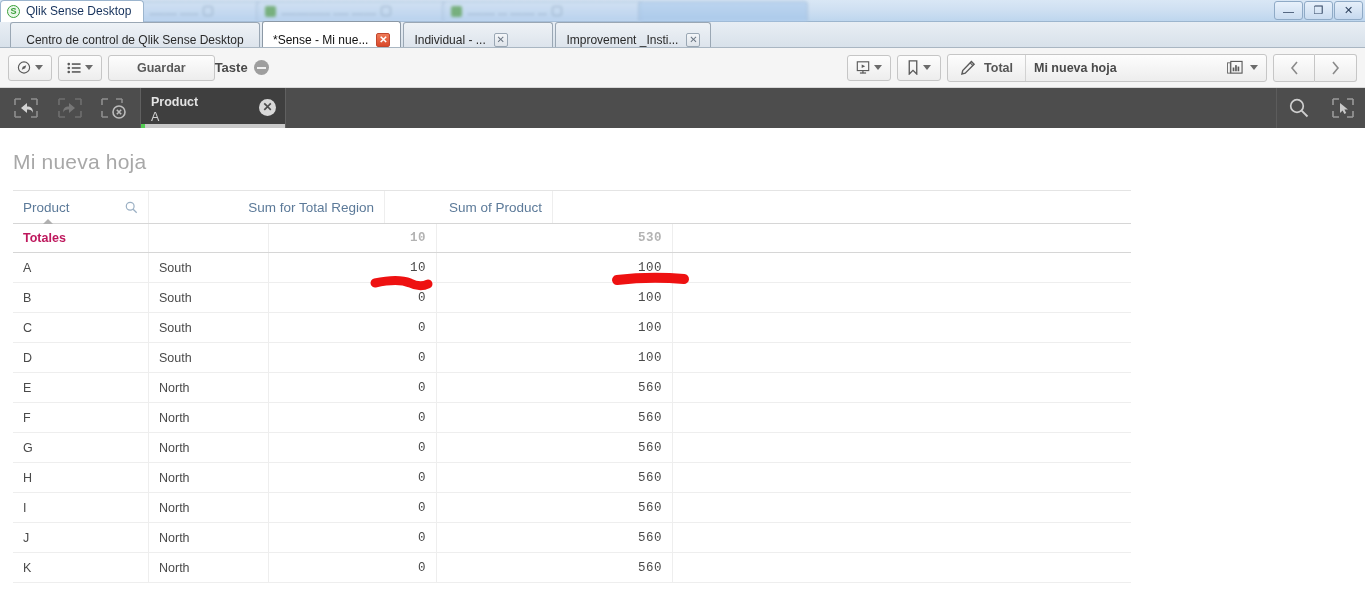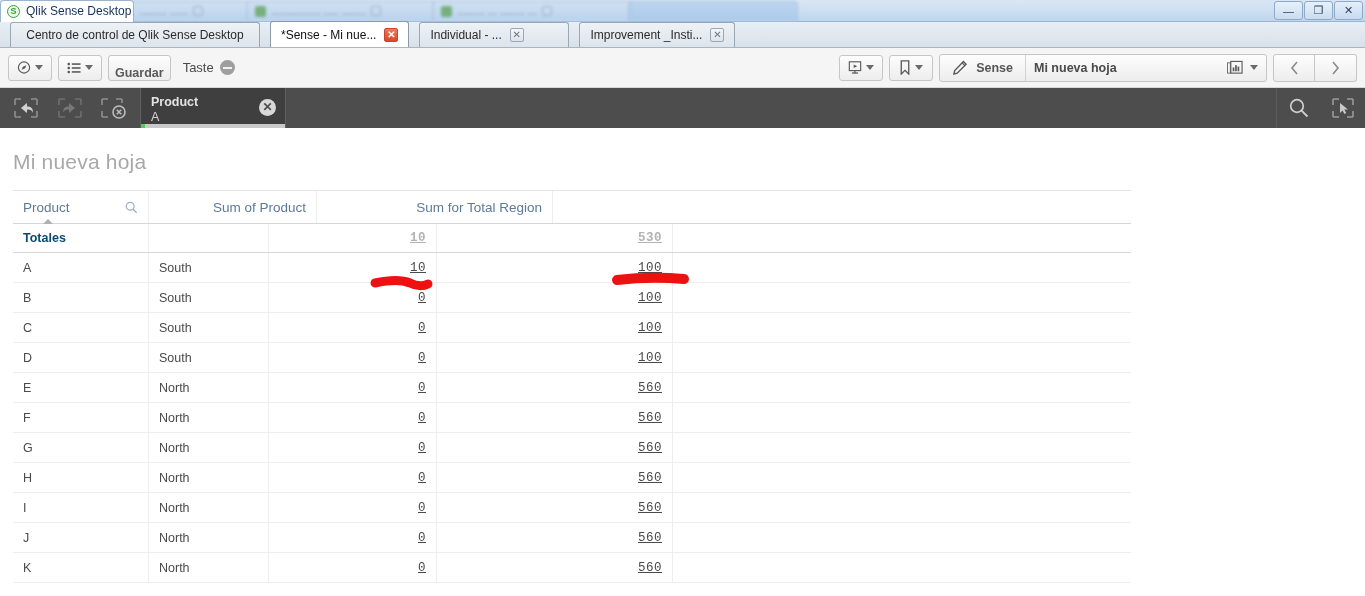--- a/index.html
+++ b/index.html
@@ -13,21 +13,21 @@
   
   .win-titlebar{
     position:relative;
     height:22px;
     background:linear-gradient(to bottom,#d9e7f5 0%, #cfe0f2 45%, #bed6ee 100%);
     border-bottom:1px solid #9cb5ce;
     display:flex; align-items:center;
   }
   .win-tab-active{
     display:flex; align-items:center; gap:6px;
-    height:22px; padding:0 2px 0 6px;
+    height:22px; padding:0 12px 0 6px;
     background:#ffffff;
     border:1px solid #9cb5ce; border-bottom:none;
     border-top-left-radius:4px; border-top-right-radius:4px;
     font-size:12px; color:#15315b; white-space:nowrap;
     position:relative; z-index:3;
   }
   .qlik-logo{
     width:13px;height:13px;border-radius:50%;
     border:1.4px solid #3aa03a;background:#eaf7ea;
     display:inline-block; position:relative; flex:none;
@@ -61,27 +61,27 @@
   
   .tabrow{
     height:26px;
     background:linear-gradient(to bottom,#e8eef4,#d8e1ea);
     border-bottom:1px solid #a9b6c2;
     display:flex; align-items:flex-end; padding-left:10px;
     position:relative;
   }
   .tab{
     height:25px; min-width:80px;
-    display:flex; align-items:center; gap:8px;
+    display:flex; align-items:flex-end; gap:8px;
     padding:0 10px;
     font-size:12px; color:#2a2a2a;
     border:1px solid #9aa7b4; border-bottom:none;
     border-top-left-radius:3px;border-top-right-radius:3px;
     background:linear-gradient(to bottom,#eef2f6,#dde4ec);
-    margin-right:10px; white-space:nowrap;
+    margin-right:2px; white-space:nowrap;
   }
   .tab.sel{
     background:#ffffff;
     border-color:#8c99a6;
     height:26px;
     color:#111;
   }
   .tab .x{
     width:14px;height:14px;flex:none;
     border:1px solid #9aa7b4; border-radius:2px;
@@ -104,24 +104,24 @@
   }
   .btn{
     height:26px;
     display:flex;align-items:center;gap:5px;
     padding:0 8px;
     border:1px solid #c6c6c6; border-radius:3px;
     background:linear-gradient(to bottom,#fdfdfd,#ededed);
     font-size:12.5px; font-weight:bold; color:#595959;
     white-space:nowrap;
   }
-  .btn.plain{ font-weight:bold; padding:0 6px;align-items:flex-end; }
+  .btn.plain{ font-weight:bold; padding:0 28px; }
   .ico-btn{ width:44px; justify-content:center; gap:4px; margin-right:6px; }
   .caret{ width:0;height:0;border-left:4px solid transparent;border-right:4px solid transparent;border-top:5px solid #6b6b6b; }
-  .app-name{ margin-left:12px; font-size:13px; font-weight:normal; color:#4a4a4a; display:flex;align-items:center;gap:6px;}
+  .app-name{ font-size:13px; font-weight:bold; color:#4a4a4a; display:flex;align-items:center;gap:6px;}
   .app-badge{
     width:15px;height:15px;border-radius:50%;background:#9e9e9e; position:relative;
   }
   .app-badge:after{
     content:""; position:absolute; left:3px; right:3px; top:6.5px; height:2px; background:#f0f0f0;
   }
   .tb-right{ position:absolute; right:8px; display:flex; align-items:center; }
   .edit-group{
     display:flex; align-items:center; height:28px;
     border:1px solid #c6c6c6; border-radius:3px;
@@ -202,22 +202,22 @@
   .tc.c5{ width:458px; border-right:none; }
   .thead .tc.c3, .thead .tc.c4{ justify-content:flex-end; }
   .thead .tc.c1, .thead .tc.c2{ justify-content:space-between; }
   .srch{ color:#9bb0c4; font-size:12px; }
   .sortcaret{
     position:absolute; left:30px; bottom:-1px;
     width:0;height:0;border-left:5px solid transparent;border-right:5px solid transparent;
     border-bottom:5px solid #b0b0b0;
   }
   .totrow{ background:#fff; border-bottom:1px solid #d6d6d6; }
-  .totrow .tc{ color:#0c4a6e; font-weight:bold; height:28px;}
-  .num{ font-family:"Liberation Mono", monospace; letter-spacing:.5px;text-decoration:underline; }
+  .totrow .tc{ color:#be185d; font-weight:bold; height:28px;}
+  .num{ font-family:"Liberation Mono", monospace; letter-spacing:.5px; }
   .totrow .num{ color:#b3b3b3; }
   .body-row .tc{ height:29px; color:#4a4a4a; }
 
   
   .annot{ position:absolute; pointer-events:none; }
 </style>
 </head>
 <body>
 
 <div class="win-titlebar">
@@ -320,21 +320,21 @@
       </svg>
       <span class="caret"></span>
     </div>
 
     <div class="edit-group">
       <div class="edit-btn">
         <svg width="16" height="16" viewBox="0 0 16 16">
           <path d="M11.4 1.6 L14.1 4.3 L5.2 13.2 L1.9 14 L2.7 10.6 Z" fill="none" stroke="#5a5a5a" stroke-width="1.4"></path>
           <path d="M10.2 2.9 L12.9 5.6" stroke="#5a5a5a" stroke-width="1.2"></path>
         </svg>
-        <span>Sense</span>
+        <span>Total</span>
       </div>
       <div class="sheet-name">
         <span>Mi nueva hoja</span>
         <span style="display:flex;align-items:center;gap:6px;">
           <svg width="17" height="15" viewBox="0 0 18 16">
             <rect x="0.5" y="3" width="3" height="11" fill="none" stroke="#6a6a6a" stroke-width="1"></rect>
             <rect x="4" y="1.5" width="12" height="12.5" fill="none" stroke="#5a5a5a" stroke-width="1.2"></rect>
             <rect x="6" y="8" width="1.8" height="4" fill="#5a5a5a"></rect>
             <rect x="8.6" y="5.5" width="1.8" height="6.5" fill="#5a5a5a"></rect>
             <rect x="11.2" y="7" width="1.8" height="5" fill="#5a5a5a"></rect>
@@ -412,25 +412,25 @@
 
     <div class="trow thead">
       <div class="tc c1">
         <span>Product</span>
         <svg class="srch" width="13" height="13" viewBox="0 0 14 14">
           <circle cx="5.6" cy="5.6" r="4.2" fill="none" stroke="#9bb0c4" stroke-width="1.3"></circle>
           <path d="M8.8 8.8 L12.6 12.6" stroke="#9bb0c4" stroke-width="1.4"></path>
         </svg>
         <span class="sortcaret"></span>
       </div>
+      <div class="tc c4">
+        <span>Sum for Total Region</span>
+      </div>
       <div class="tc c3">
         <span>Sum of Product</span>
-      </div>
-      <div class="tc c4">
-        <span>Sum for Total Region</span>
       </div>
       <div class="tc c5"></div>
     </div>
 
     <div class="trow totrow">
       <div class="tc c1">Totales</div>
       <div class="tc c2"></div>
       <div class="tc c3 num">10</div>
       <div class="tc c4 num">530</div>
       <div class="tc c5"></div>

